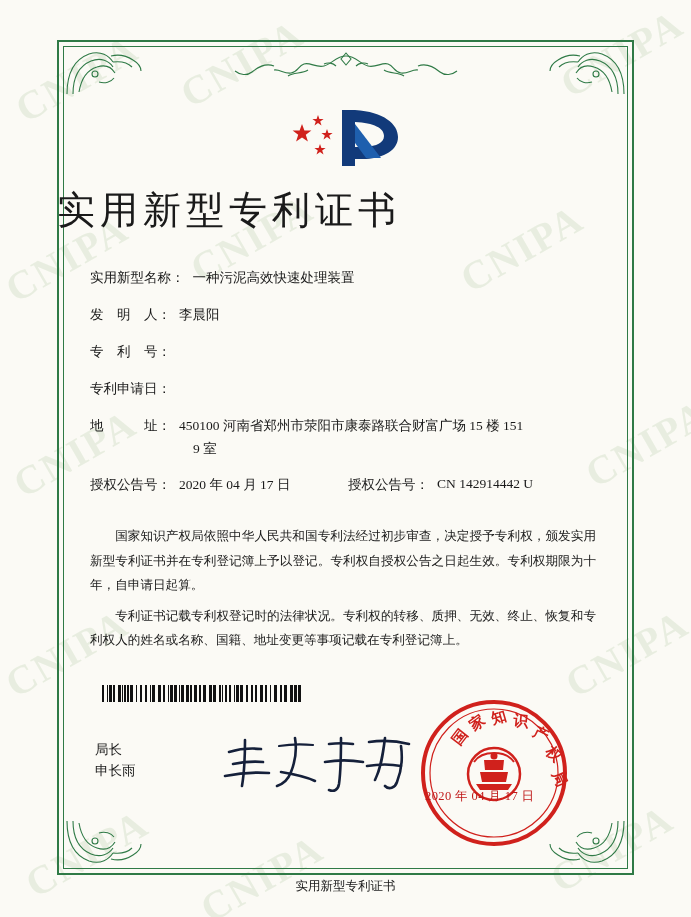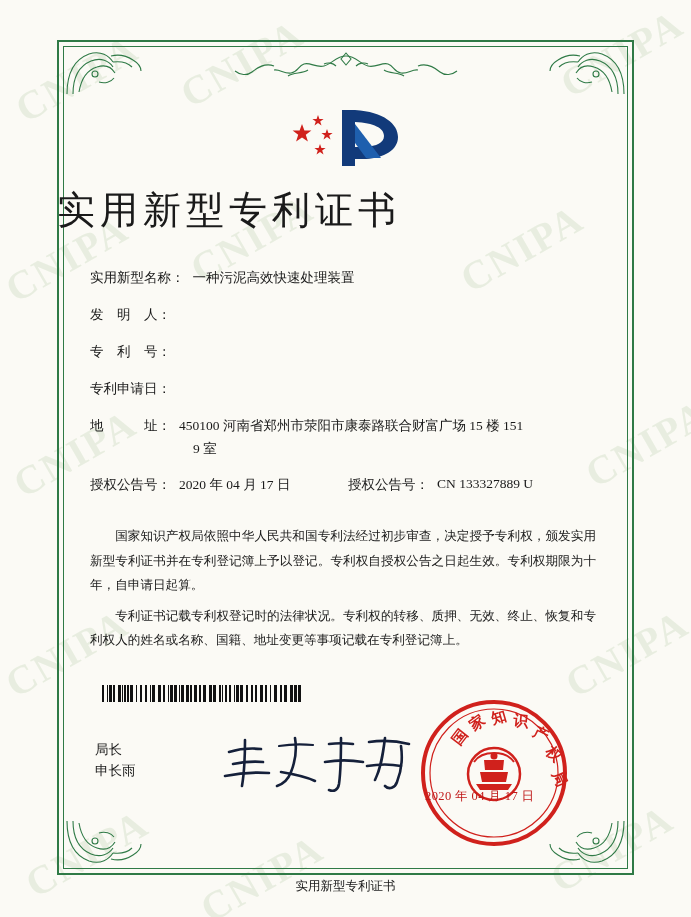--- a/index.html
+++ b/index.html
@@ -347,40 +347,41 @@
 
   <div class="main-title">实用新型专利证书</div>
 
   <div class="fields" id="fields">
       <div class="field-row">
         <span class="field-label">实用新型名称：</span>
         <span class="field-value">一种污泥高效快速处理装置</span>
       </div>
       <div class="field-row">
         <span class="field-label">发　明　人：</span>
+        <span class="field-value">李晨阳</span>
       </div>
       <div class="field-row">
         <span class="field-label">专　利　号：</span>
       </div>
       <div class="field-row">
         <span class="field-label">专利申请日：</span>
       </div>
       <div class="field-row">
         <span class="field-label">地　　　址：</span>
         <span class="field-value">450100  河南省郑州市荥阳市康泰路联合财富广场 15 楼 151</span>
       </div>
       <div style="margin-top: -13px; margin-bottom: 17.5px; padding-left: 103px;">9 室</div>
       <div class="two-col">
         <div class="c1">
           <span class="field-label">授权公告号：</span>
           <span class="field-value">2020 年 04 月 17 日</span>
         </div>
         <div class="c2">
           <span class="field-label">授权公告号：</span>
-          <span class="field-value">CN 133327889 U</span>
+          <span class="field-value">CN 142914442 U</span>
         </div>
       </div>
     </div>
 
   <div class="paragraphs" id="paragraphs">
       <p>国家知识产权局依照中华人民共和国专利法经过初步审查，决定授予专利权，颁发实用新型专利证书并在专利登记簿上予以登记。专利权自授权公告之日起生效。专利权期限为十年，自申请日起算。</p>
       <p>专利证书记载专利权登记时的法律状况。专利权的转移、质押、无效、终止、恢复和专利权人的姓名或名称、国籍、地址变更等事项记载在专利登记簿上。</p>
     </div>
 
   <div class="barcode" id="barcode">

